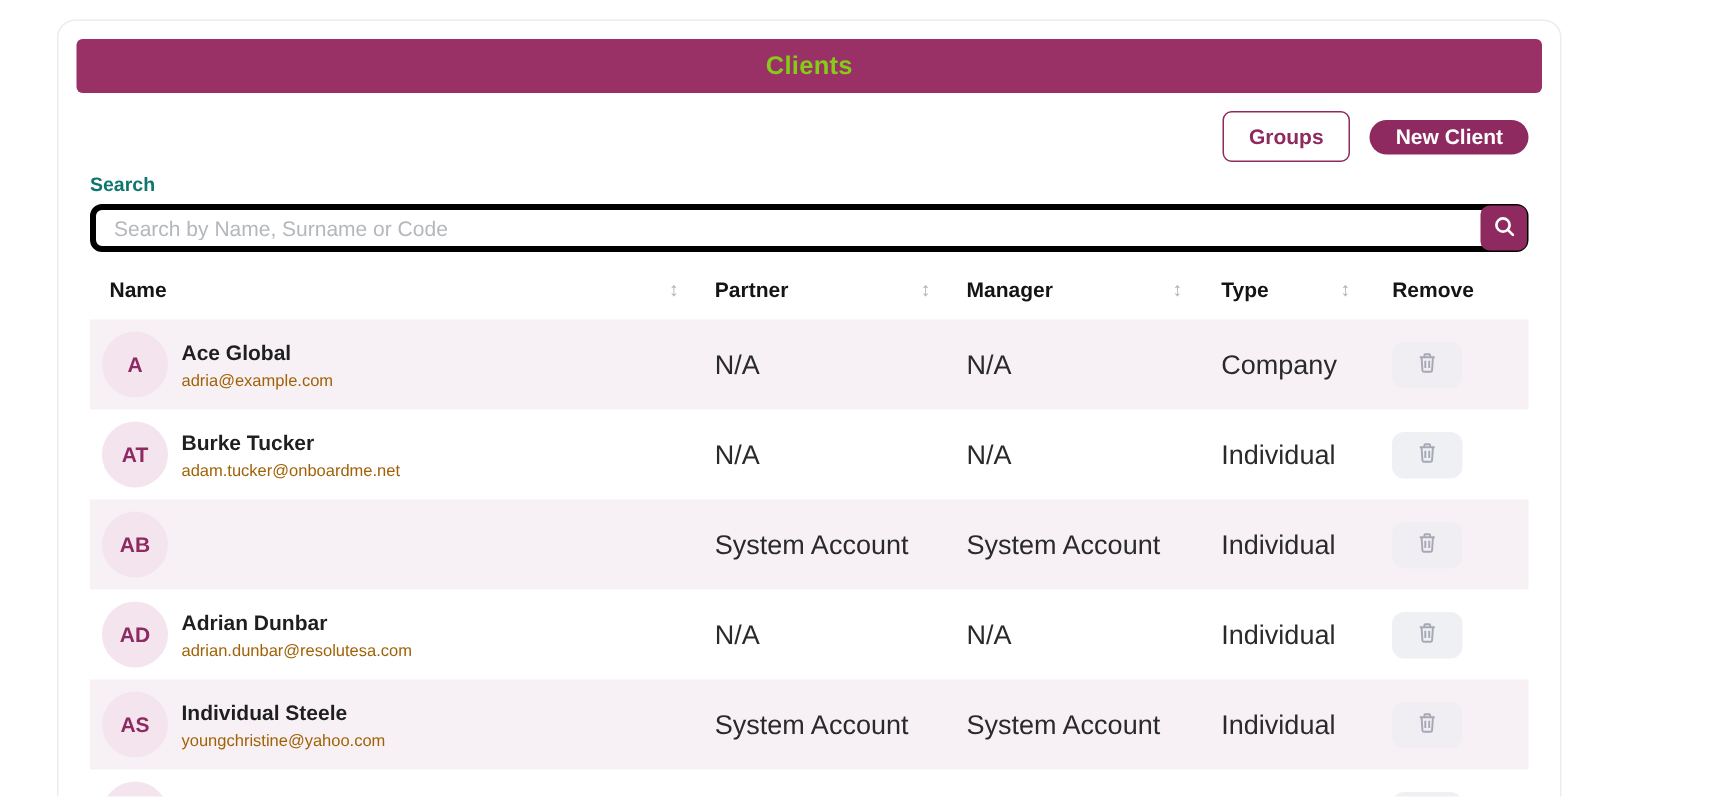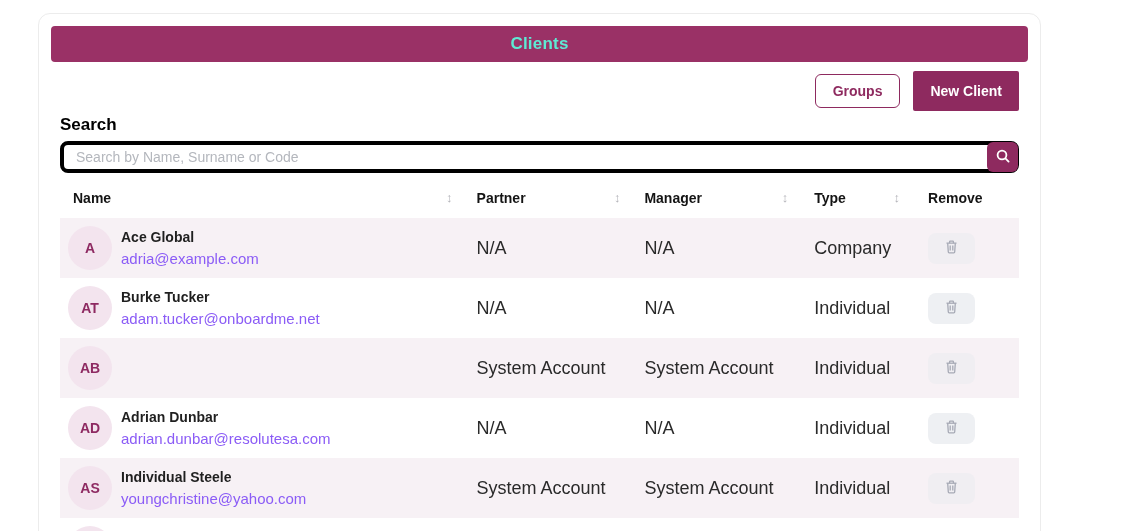--- a/index.html
+++ b/index.html
@@ -20,52 +20,52 @@
     padding: 12px 12px 0 12px;
     overflow: hidden;
   }
   .title-bar {
     height: 36px;
     background: #9a3166;
     border-radius: 4px;
     display: flex; align-items: center; justify-content: center;
   }
   .title-bar h1 {
-    color: #5eead4; font-size: 17px; font-weight: bold; letter-spacing: .2px;
+    color: #84cc16; font-size: 17px; font-weight: bold; letter-spacing: .2px;
   }
   .content { margin: 0 9px; }
   .toolbar {
     margin-top: 11px;
     display: flex; justify-content: flex-end; align-items: center; gap: 13px;
     height: 36px;
   }
   .btn-outline {
     height: 34px; padding: 0 17px;
     background: #ffffff;
     border: 1px solid #8e2a5f;
     color: #8e2a5f;
     border-radius: 6px;
     font-size: 14px; font-weight: 600;
     cursor: pointer;
     font-family: inherit;
     text-align: right;
   }
   .btn-primary {
-    height: 40px; padding: 0 17px;
+    height: 23px; padding: 0 17px;
     background: #8e2a5f;
     border: none;
     color: #ffffff;
-    border-radius: 2px;
+    border-radius: 12px;
     font-size: 14px; font-weight: bold;
     cursor: pointer;
     font-family: inherit;
   }
   .search-label {
     margin-top: 6px;
-    font-size: 17px; font-weight: 600; color: #000000;
+    font-size: 13px; font-weight: 600; color: #0f766e;
   }
   .search-wrap { position: relative; margin-top: 6px; height: 32px; }
   .search-input {
     width: 100%; height: 32px;
     border: 4px solid #000000;
     border-radius: 8px;
     padding: 0 40px 0 12px;
     font-size: 14px; color: #333;
     outline: none;
     font-family: inherit;
@@ -102,21 +102,21 @@
   .trow .col-name { padding-left: 8px; gap: 9px; }
   .avatar {
     width: 44px; height: 44px; border-radius: 50%;
     background: #f3e4ee;
     color: #8e2a62; font-weight: bold; font-size: 14px;
     display: flex; align-items: center; justify-content: center;
     flex: 0 0 44px;
   }
   .name-block { display: flex; flex-direction: column; gap: 5px; }
   .client-name { font-size: 14px; font-weight: bold; color: #1f1f1f; }
-  .client-email { font-size: 15px; color: #8b5cf6; }
+  .client-email { font-size: 11px; color: #a16207; }
   .cell-text { font-size: 18px; color: #2a2a2a; }
   .trash-btn {
     width: 47px; height: 31px;
     background: #eef0f3;
     border: none; border-radius: 8px;
     display: flex; align-items: center; justify-content: center;
     cursor: pointer;
   }
   .trow.alt .trash-btn { background: #f0eef2; }
 </style>

